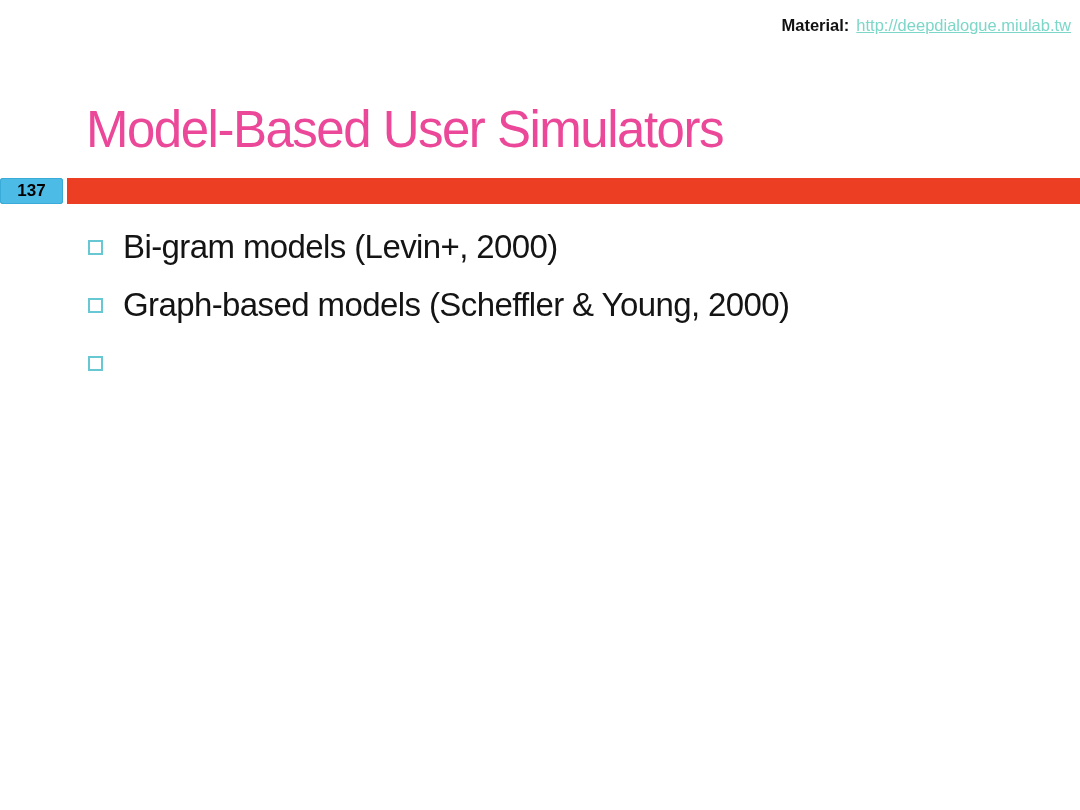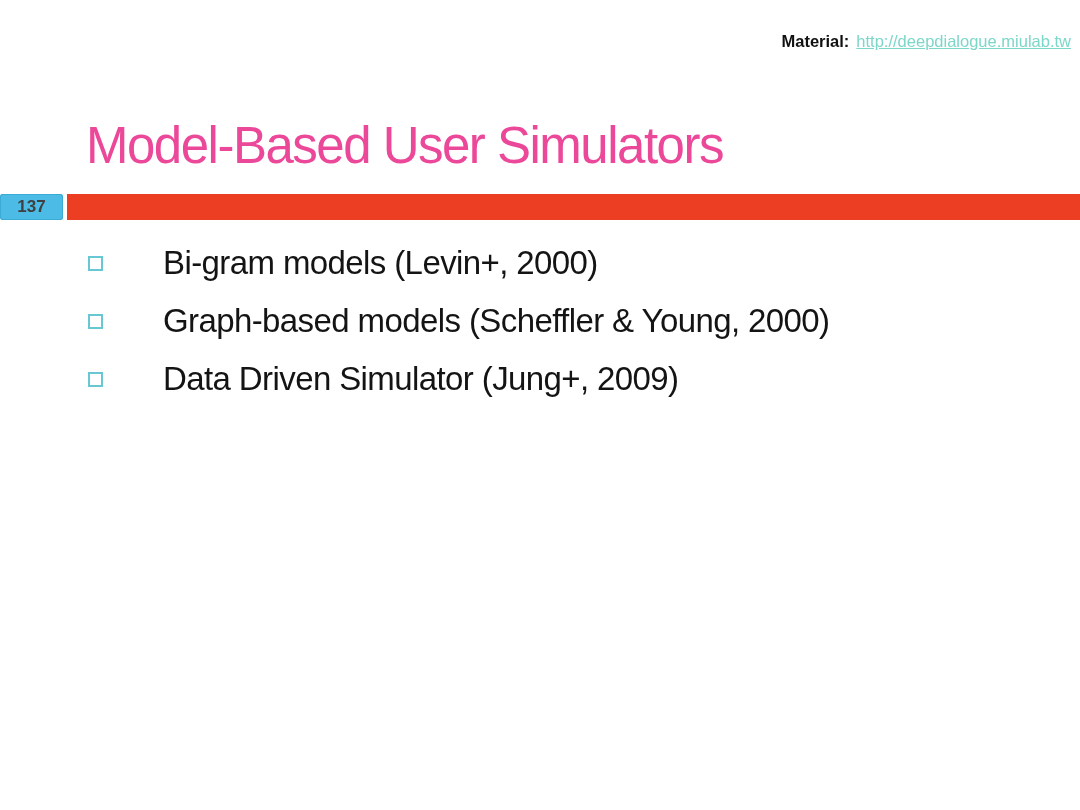--- a/index.html
+++ b/index.html
@@ -7,21 +7,20 @@
     padding: 0;
     background: #ffffff;
   }
   .slide {
     position: relative;
     width: 1080px;
     height: 625px;
     background: #ffffff;
     overflow: hidden;
     font-family: "Liberation Sans", sans-serif;
-    margin-top: 16px;
   }
 
   
   .material {
     position: absolute;
     top: 16px;
     right: 9px;
     font-size: 16.5px;
     white-space: nowrap;
   }
@@ -62,21 +61,21 @@
     align-items: stretch;
   }
   .page-badge {
     width: 63px;
     background: #4cbce6;
     box-shadow: inset 0 0 0 1px #3aaad6;
     border-radius: 3px;
     display: flex;
     align-items: center;
     justify-content: center;
-    color: #404040;
+    color: #000000;
     font-size: 17px;
     font-weight: bold;
     margin-right: 4px;
     flex: none;
   }
   .red-bar {
     flex: 1;
     background: #ec3e22;
   }
 
@@ -86,21 +85,20 @@
     left: 88px;
     top: 218px;
     margin: 0;
     padding: 0;
     list-style: none;
   }
   .bullet-item {
     display: flex;
     align-items: center;
     height: 58px;
-    gap: 40px;
   }
   .bullet-square {
     width: 11px;
     height: 11px;
     border: 2.5px solid #67c7d2;
     background: transparent;
     margin-right: 20px;
     flex: none;
   }
   .bullet-text {
@@ -130,17 +128,16 @@
     <li class="bullet-item">
       <span class="bullet-square"></span>
       <span class="bullet-text">Bi-gram models (Levin+, 2000)</span>
     </li>
     <li class="bullet-item">
       <span class="bullet-square"></span>
       <span class="bullet-text">Graph-based models (Scheffler &amp; Young, 2000)</span>
     </li>
     <li class="bullet-item">
       <span class="bullet-square"></span>
-      <span class="bullet-text">Data Driven Simulator (Jung+, 2009)</span>
     </li>
   </ul>
 
 </div>
 
 </body></html>

